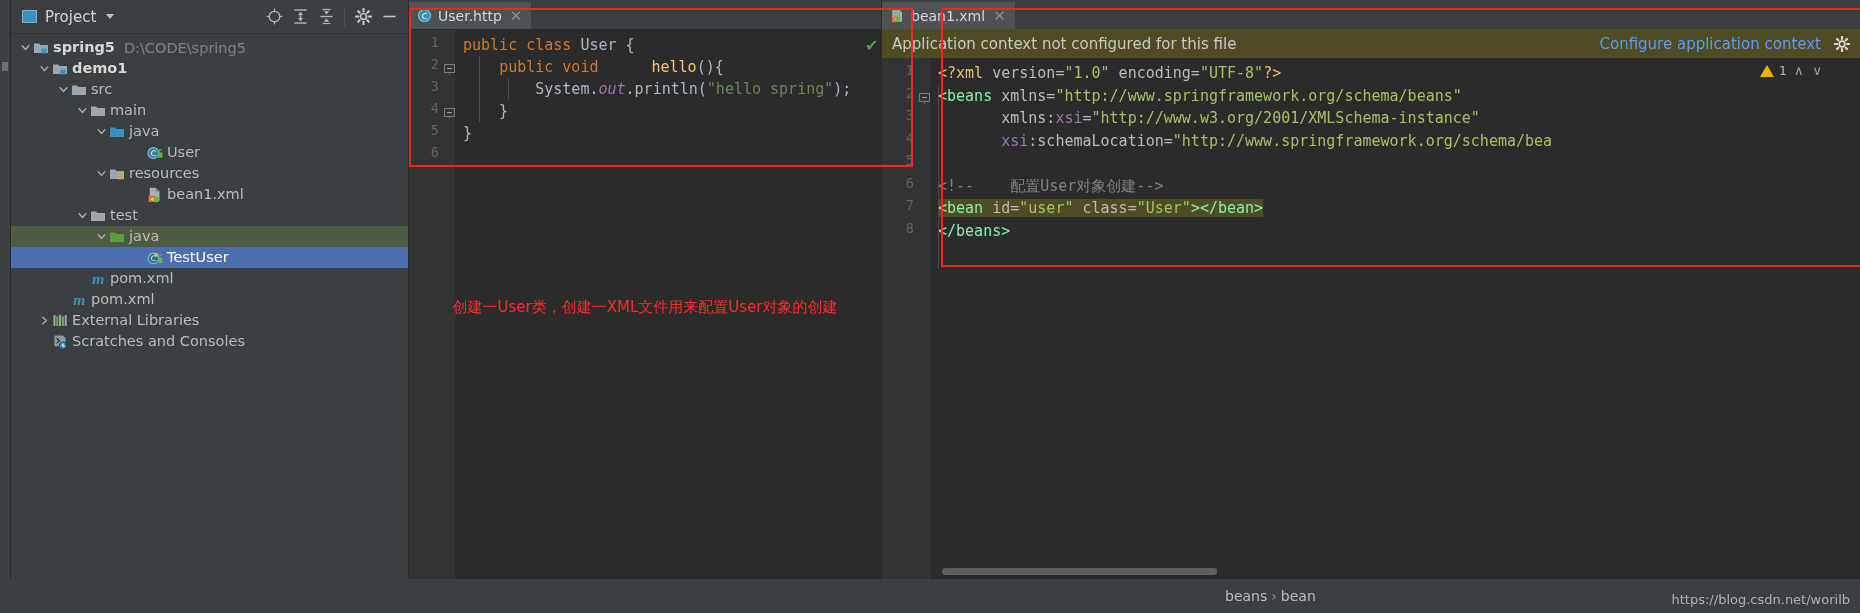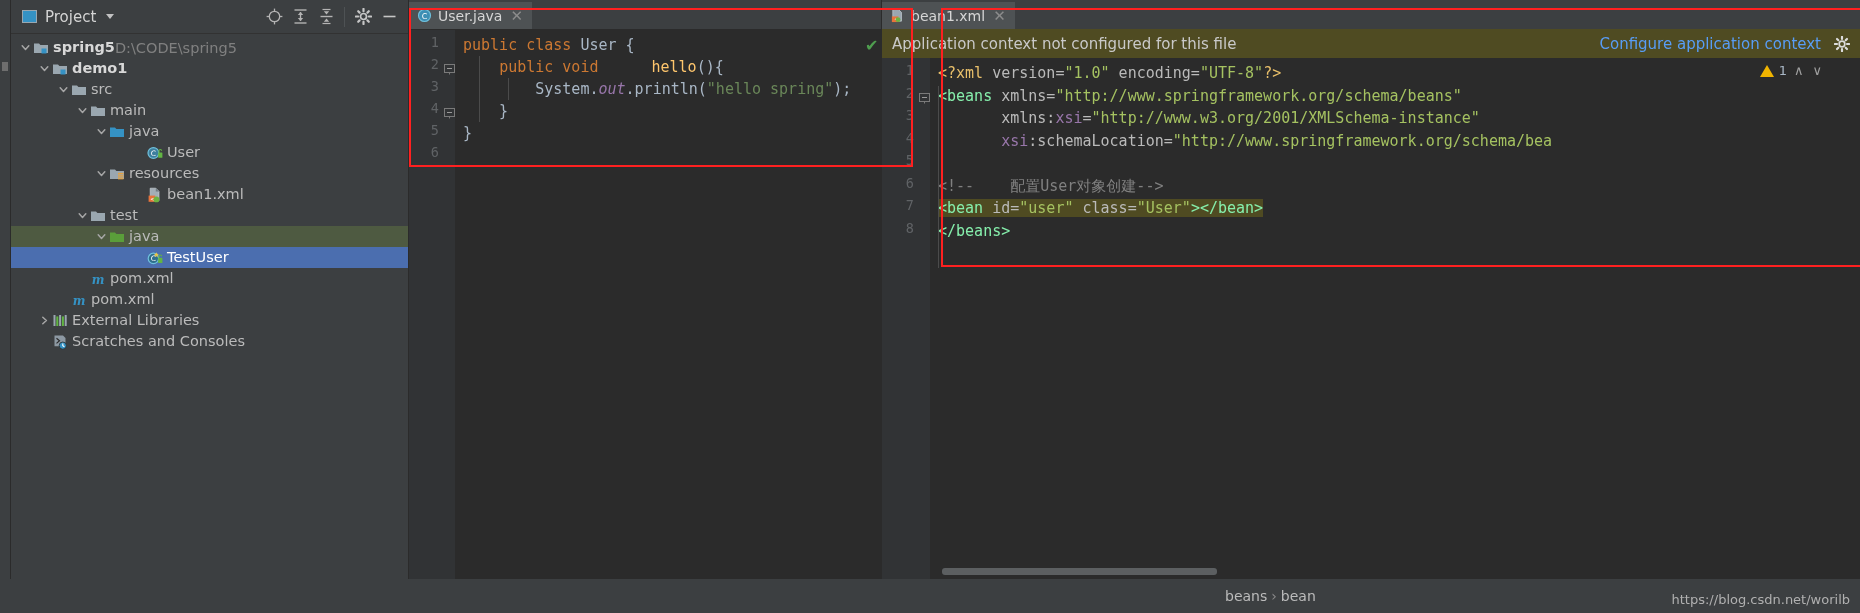--- a/index.html
+++ b/index.html
@@ -31,21 +31,21 @@
 
   .tree{flex:1;overflow:hidden;background:#3c3f41;padding-top:3px;font-size:14.5px;}
   .row{height:21px;display:flex;align-items:center;white-space:nowrap;color:#bbbbbb;cursor:default;}
   .row.sel{background:#4b6eaf;color:#ffffff;}
   .row.greensel{background:#4e5a41;}
   .tw{width:14px;display:flex;align-items:center;justify-content:center;flex:0 0 14px;}
   .tw svg{display:block;}
   .ic{width:17px;margin-right:4px;display:flex;align-items:center;justify-content:center;flex:0 0 17px;}
   .lbl{line-height:21px;}
   .lbl.b{font-weight:bold;color:#d8d8d8;}
-  .path{color:#808080;font-weight:normal;}
+  .path{color:#808080;margin-left:9px;font-weight:normal;}
 
   
   .mid{width:472px;display:flex;flex-direction:column;background:#2b2b2b;border-right:1px solid #2b2b2b;position:relative;}
   .tabbar{height:29px;background:#3c3f41;display:flex;align-items:flex-end;border-bottom:1px solid #2b2b2b;}
   .tab{height:27px;display:flex;align-items:center;gap:6px;padding:0 9px 0 8px;background:#4e5254;color:#d6d6d6;font-size:14px;}
   .tab .x{color:#8c8c8c;font-size:15px;margin-left:2px;}
   .editor{flex:1;position:relative;background:#2b2b2b;overflow:hidden;}
   .gutter{position:absolute;left:0;top:0;bottom:0;width:46px;background:#313335;}
   .gnum{position:absolute;right:24px;color:#606366;font-family:"DejaVu Sans Mono","Liberation Mono",monospace;font-size:13.5px;text-align:right;width:22px;}
   .fold{position:absolute;left:38px;width:11px;height:11px;}
@@ -369,21 +369,21 @@
         </div>
     </div>
 
     <div class="mid">
       <div class="tabbar">
         <div class="tab">
           <svg width="15" height="15" viewBox="0 0 16 16">
             <circle cx="8" cy="8" r="6.4" fill="#3d8fb4" stroke="#6fc0dc" stroke-width="1.2"></circle>
             <text x="8" y="11.4" font-size="8.5" fill="#ffffff" text-anchor="middle" font-family="DejaVu Sans, sans-serif">C</text>
           </svg>
-          <span>User.java</span>
+          <span>User.http</span>
           <span class="x">✕</span>
         </div>
       </div>
       <div class="editor" id="java-editor">
         <div class="gutter"></div>
       <div class="gnum" style="top: 4px; left: 8px; width: 22px;">1</div>
           <div class="code" style="top: 4px; left: 46px; height: 22px; position: absolute;"><div class="cline" style="position: relative; left: 8px;"><span class="kw">public </span><span class="kw">class </span><span class="cls">User</span><span class="pl"> {</span></div></div>
           <div class="gnum" style="top: 26px; left: 8px; width: 22px;">2</div>
           <div class="code" style="top: 26px; left: 46px; height: 22px; position: absolute;"><div class="cline" style="position: relative; left: 8px;"><span class="pl">    </span><span class="kw">public </span><span class="kw">void </span><span class="mth">hello</span><span class="pl">(){</span></div></div>
           <div class="gnum" style="top: 48px; left: 8px; width: 22px;">3</div>
@@ -400,20 +400,21 @@
               <path d="M5.5 8.5v2" stroke="#7a7a7a"></path>
             </svg></div>
           <div class="fold" style="top: 75px; left: 35px;"><svg width="11" height="11" viewBox="0 0 11 11">
               <rect x="0.5" y="0.5" width="10" height="8" fill="none" stroke="#7a7a7a"></rect>
               <line x1="3" y1="4.5" x2="8" y2="4.5" stroke="#9a9a9a"></line>
               <path d="M5.5 8.5v2" stroke="#7a7a7a"></path>
             </svg></div>
           <div class="indent-guide" style="left: 70px; top: 26px; height: 66px;"></div>
           <div class="indent-guide" style="left: 99px; top: 48px; height: 22px;"></div>
         </div>
+      <div class="mid-annot">创建一User类，创建一XML文件用来配置User对象的创建</div>
     </div>
 
     <div class="right">
       <div class="rtabbar">
         <div class="tab">
           <svg width="15" height="15" viewBox="0 0 16 16">
             <path d="M3 1.5h6l3.2 3.2V14H3z" fill="#9aa7b0" stroke="#c3ccd3" stroke-width="0.8"></path>
             <rect x="2" y="9" width="7" height="6" fill="#e8743b"></rect>
             <text x="4.4" y="14" font-size="6" fill="#ffffff" font-family="DejaVu Sans, sans-serif">&lt;</text>
             <circle cx="8.5" cy="12.4" r="2.6" fill="#6db33f"></circle>

